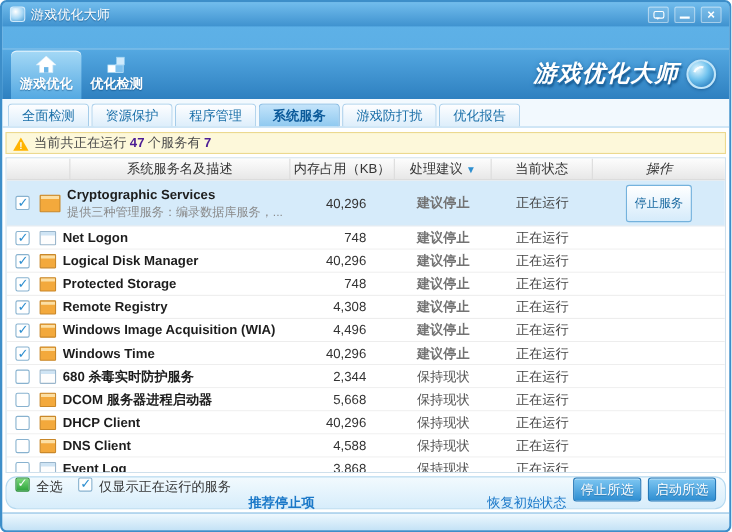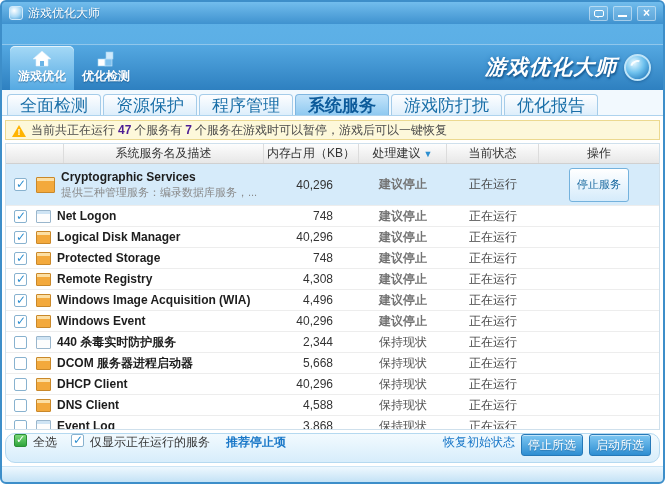--- a/index.html
+++ b/index.html
@@ -42,21 +42,21 @@
   .logo-globe { width:27px; height:27px; border-radius:50%; position:relative;
                 background:radial-gradient(circle at 35% 30%, #e6f8ff, #6fc2ee 45%, #2a7fc0 85%);
                 border:2px solid #bfe4f8; box-shadow:0 1px 3px rgba(0,50,100,.4); }
   .logo-globe::after { content:""; position:absolute; inset:4px; border:2px solid transparent;
                        border-top-color:rgba(255,255,255,.9); border-radius:50%;
                        transform:rotate(-28deg); }
 
   
   .tabstrip { height:26px; flex:0 0 auto; background:#f2f9fe; display:flex; align-items:flex-end;
               gap:2px; padding:0 5px; border-bottom:1px solid #aed3ee; }
-  .tab { height:21px; padding:0 12px; display:flex; align-items:center; font-size:17px;
+  .tab { height:21px; padding:0 12px; display:flex; align-items:center; font-size:12px;
          color:#1a6fa8; background:linear-gradient(#fefeff,#ddeefb);
          border:1px solid #a5cce9; border-bottom:none; border-radius:4px 4px 0 0; cursor:default;text-align:right; }
   .tab.active { background:linear-gradient(#c4e4fa,#8fc9f0); font-weight:bold; color:#0c5a9a;
                 border-color:#7fb6e0; }
 
   
   .main { flex:1 1 auto; background:#fff; display:flex; flex-direction:column;
           padding:2px 3px 3px; overflow:hidden; }
 
   .notice { height:20px; flex:0 0 auto; margin:2px 0 3px; background:#fdf8da;
@@ -75,21 +75,21 @@
            overflow:hidden; background:#fff; }
   .thead { height:20px; flex:0 0 auto; display:flex; align-items:stretch;
            background:linear-gradient(#fdfdfd,#e7e7e7); border-bottom:1px solid #d0d0d0;
            font-size:12px; color:#333; }
   .th { display:flex; align-items:center; justify-content:center; border-right:1px solid #dcdcdc; }
   .th-lead { width:58px; }
   .c-name { flex:1; }
   .c-mem { width:95px; }
   .c-adv { width:88px; }
   .c-status { width:92px; }
-  .c-act { width:120px; border-right:none; }
+  .c-act { width:120px; border-right:none;font-style:italic; }
   .sort-arrow { color:#2e8fd0; font-size:9px; margin-left:3px; }
 
   .tbody { flex:1 1 auto; overflow:hidden; }
   .row { display:flex; align-items:center; height:21px; border-bottom:1px solid #ededed;
          font-size:12px; color:#333; background:#fff; }
   .row.tall { height:42px; }
   .row.selected { background:#d6ebfa; }
   .cb { width:13px; height:13px; border:1px solid #88b2cf; background:#fff; border-radius:2px;
         position:relative; flex:0 0 auto; }
   .row .cb { margin-left:8px; }
@@ -119,21 +119,21 @@
   
   .footerbar { height:30px; flex:0 0 auto; margin-top:3px; display:flex; 
                gap:6px; padding:0 8px; font-size:12px; color:#333;
                background:linear-gradient(#f2fafe,#d7edfb); border:1px solid #b5d9f0;
                border-radius:10px; }
   .green-cb { width:13px; height:13px; border-radius:2px; position:relative;
               background:linear-gradient(#7ad87a,#2fa53c); border:1px solid #2b8f36; }
   .green-cb::after { content:"\2713"; position:absolute; left:1px; top:-2px; color:#fff;
                      font-size:11px; font-weight:bold; }
   .footerbar .cb { margin-left:8px; }
-  .link { color:#1a78c8; text-decoration:none; cursor:default; }
+  .link { color:#1a78c8; text-decoration:none; cursor:default;margin-top:15px; }
   .link.strong { font-weight:bold; margin-left:10px; }
   .spacer { flex:1; }
   .action-btn { width:62px; height:22px; color:#fff; font-size:12px; font-family:inherit;
                 background:linear-gradient(#7ec7f2,#2e8ed2); border:1px solid #2679b8;
                 border-radius:3px; box-shadow:inset 0 1px 0 rgba(255,255,255,.55);
                 text-shadow:0 1px 1px rgba(0,60,110,.4); cursor:default; }
 
   .bottomframe { height:16px; flex:0 0 auto;
                  background:linear-gradient(#eef8fe,#c4e2f6); border-top:1px solid #cde5f5; }
 </style>
@@ -190,21 +190,20 @@
     </div>
 
   <div class="main">
 
     <div class="notice">
       <span class="warn"></span>
       <span>当前共正在运行</span>
       <span class="num">47</span>
       <span>个服务有</span>
       <span class="num">7</span>
-      <span>个服务在游戏时可以暂停，游戏后可以一键恢复</span>
     </div>
 
     <div class="table">
       <div class="thead">
         <div class="th th-lead"></div>
         <div class="th c-name">系统服务名及描述</div>
         <div class="th c-mem">内存占用（KB）</div>
         <div class="th c-adv">
           <span>处理建议</span>
           <span class="sort-arrow">▼</span>
@@ -279,32 +278,32 @@
             </div>
             <div class="mem-cell">4,496</div>
             <div class="adv-cell adv-stop">建议停止</div>
             <div class="status-cell">正在运行</div>
             <div class="act-cell"></div>
           </div>
           <div class="row">
             <span class="cb checked"></span>
             <span class="svc-icon orange"></span>
             <div class="name-cell">
-              <div class="svc-name">Windows Event</div>
+              <div class="svc-name">Windows Time</div>
             </div>
             <div class="mem-cell">40,296</div>
             <div class="adv-cell adv-stop">建议停止</div>
             <div class="status-cell">正在运行</div>
             <div class="act-cell"></div>
           </div>
           <div class="row">
             <span class="cb"></span>
             <span class="svc-icon white"></span>
             <div class="name-cell">
-              <div class="svc-name">440 杀毒实时防护服务</div>
+              <div class="svc-name">680 杀毒实时防护服务</div>
             </div>
             <div class="mem-cell">2,344</div>
             <div class="adv-cell adv-keep">保持现状</div>
             <div class="status-cell">正在运行</div>
             <div class="act-cell"></div>
           </div>
           <div class="row">
             <span class="cb"></span>
             <span class="svc-icon orange"></span>
             <div class="name-cell">

